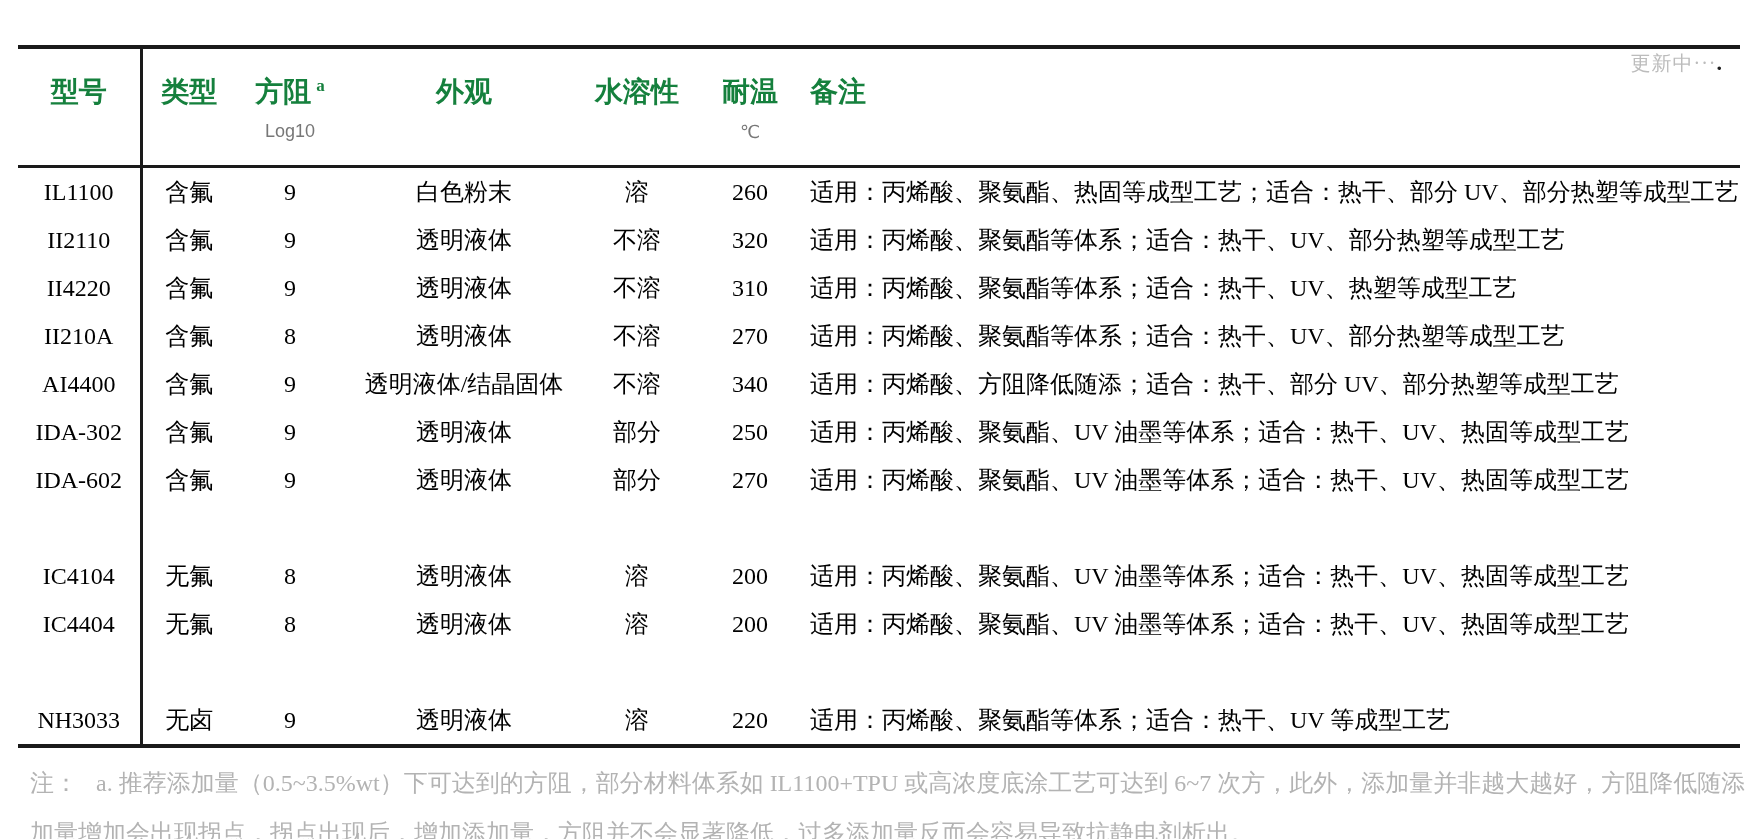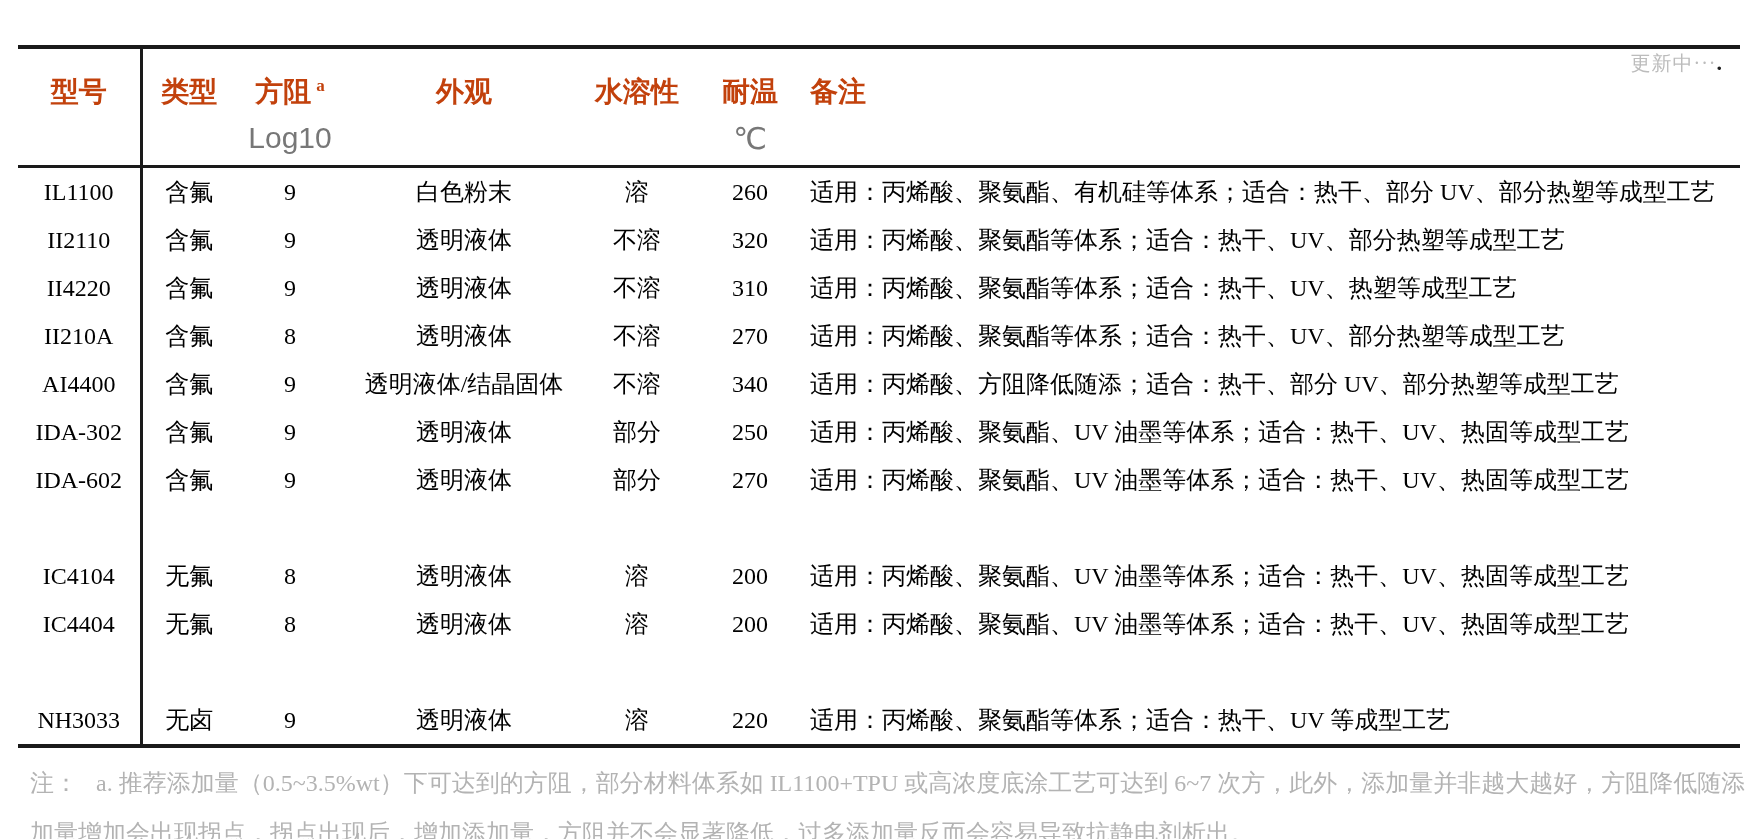--- a/index.html
+++ b/index.html
@@ -18,22 +18,22 @@
   table.spec-table{
     margin:45px 0 0 18px;width:1722px;table-layout:fixed;border-collapse:collapse;
     border-top:4px solid #1a1a1a;border-bottom:4px solid #1a1a1a;
   }
   thead{border-bottom:3px solid #1a1a1a;}
   th,td{padding:0;font-weight:normal;overflow:hidden;white-space:nowrap;}
   .c1{border-right:3px solid #1a1a1a;}
   .center{text-align:center;}
   .left{text-align:left;}
   tr.h-main th{height:58px;vertical-align:middle;padding-top:14px;
-               font-size:28px;font-weight:700;color:#c2410c;}
-  tr.h-sub th{height:44px;vertical-align:top;font-size:30px;color:#777;
+               font-size:28px;font-weight:700;color:#15803d;}
+  tr.h-sub th{height:44px;vertical-align:top;font-size:18px;color:#777;
               font-family:"Liberation Sans","DejaVu Sans",sans-serif;}
   tr.h-main sup{font-size:17px;font-weight:700;margin-left:5px;}
   tbody td{height:48px;font-size:24px;vertical-align:middle;}
   td.remark{font-size:24px;}
   tr.spacer-row td{height:48px;}
 
   
   .footnote{margin:10px 0 0 30px;color:#b3b3b3;font-size:24px;line-height:50px;}
   .fn-label{margin-right:18px;}
   .fn-line{white-space:nowrap;}
@@ -83,21 +83,21 @@
       </tr>
     </thead>
     <tbody>
         <tr>
       <td class="c1 center">IL1100</td>
       <td class="center">含氟</td>
       <td class="center">9</td>
       <td class="center">白色粉末</td>
       <td class="center">溶</td>
       <td class="center">260</td>
-      <td class="left remark">适用：丙烯酸、聚氨酯、有机硅等体系；适合：热干、部分 UV、部分热塑等成型工艺</td>
+      <td class="left remark">适用：丙烯酸、聚氨酯、热固等成型工艺；适合：热干、部分 UV、部分热塑等成型工艺</td>
     </tr>
         <tr>
       <td class="c1 center">II2110</td>
       <td class="center">含氟</td>
       <td class="center">9</td>
       <td class="center">透明液体</td>
       <td class="center">不溶</td>
       <td class="center">320</td>
       <td class="left remark">适用：丙烯酸、聚氨酯等体系；适合：热干、UV、部分热塑等成型工艺</td>
     </tr>

